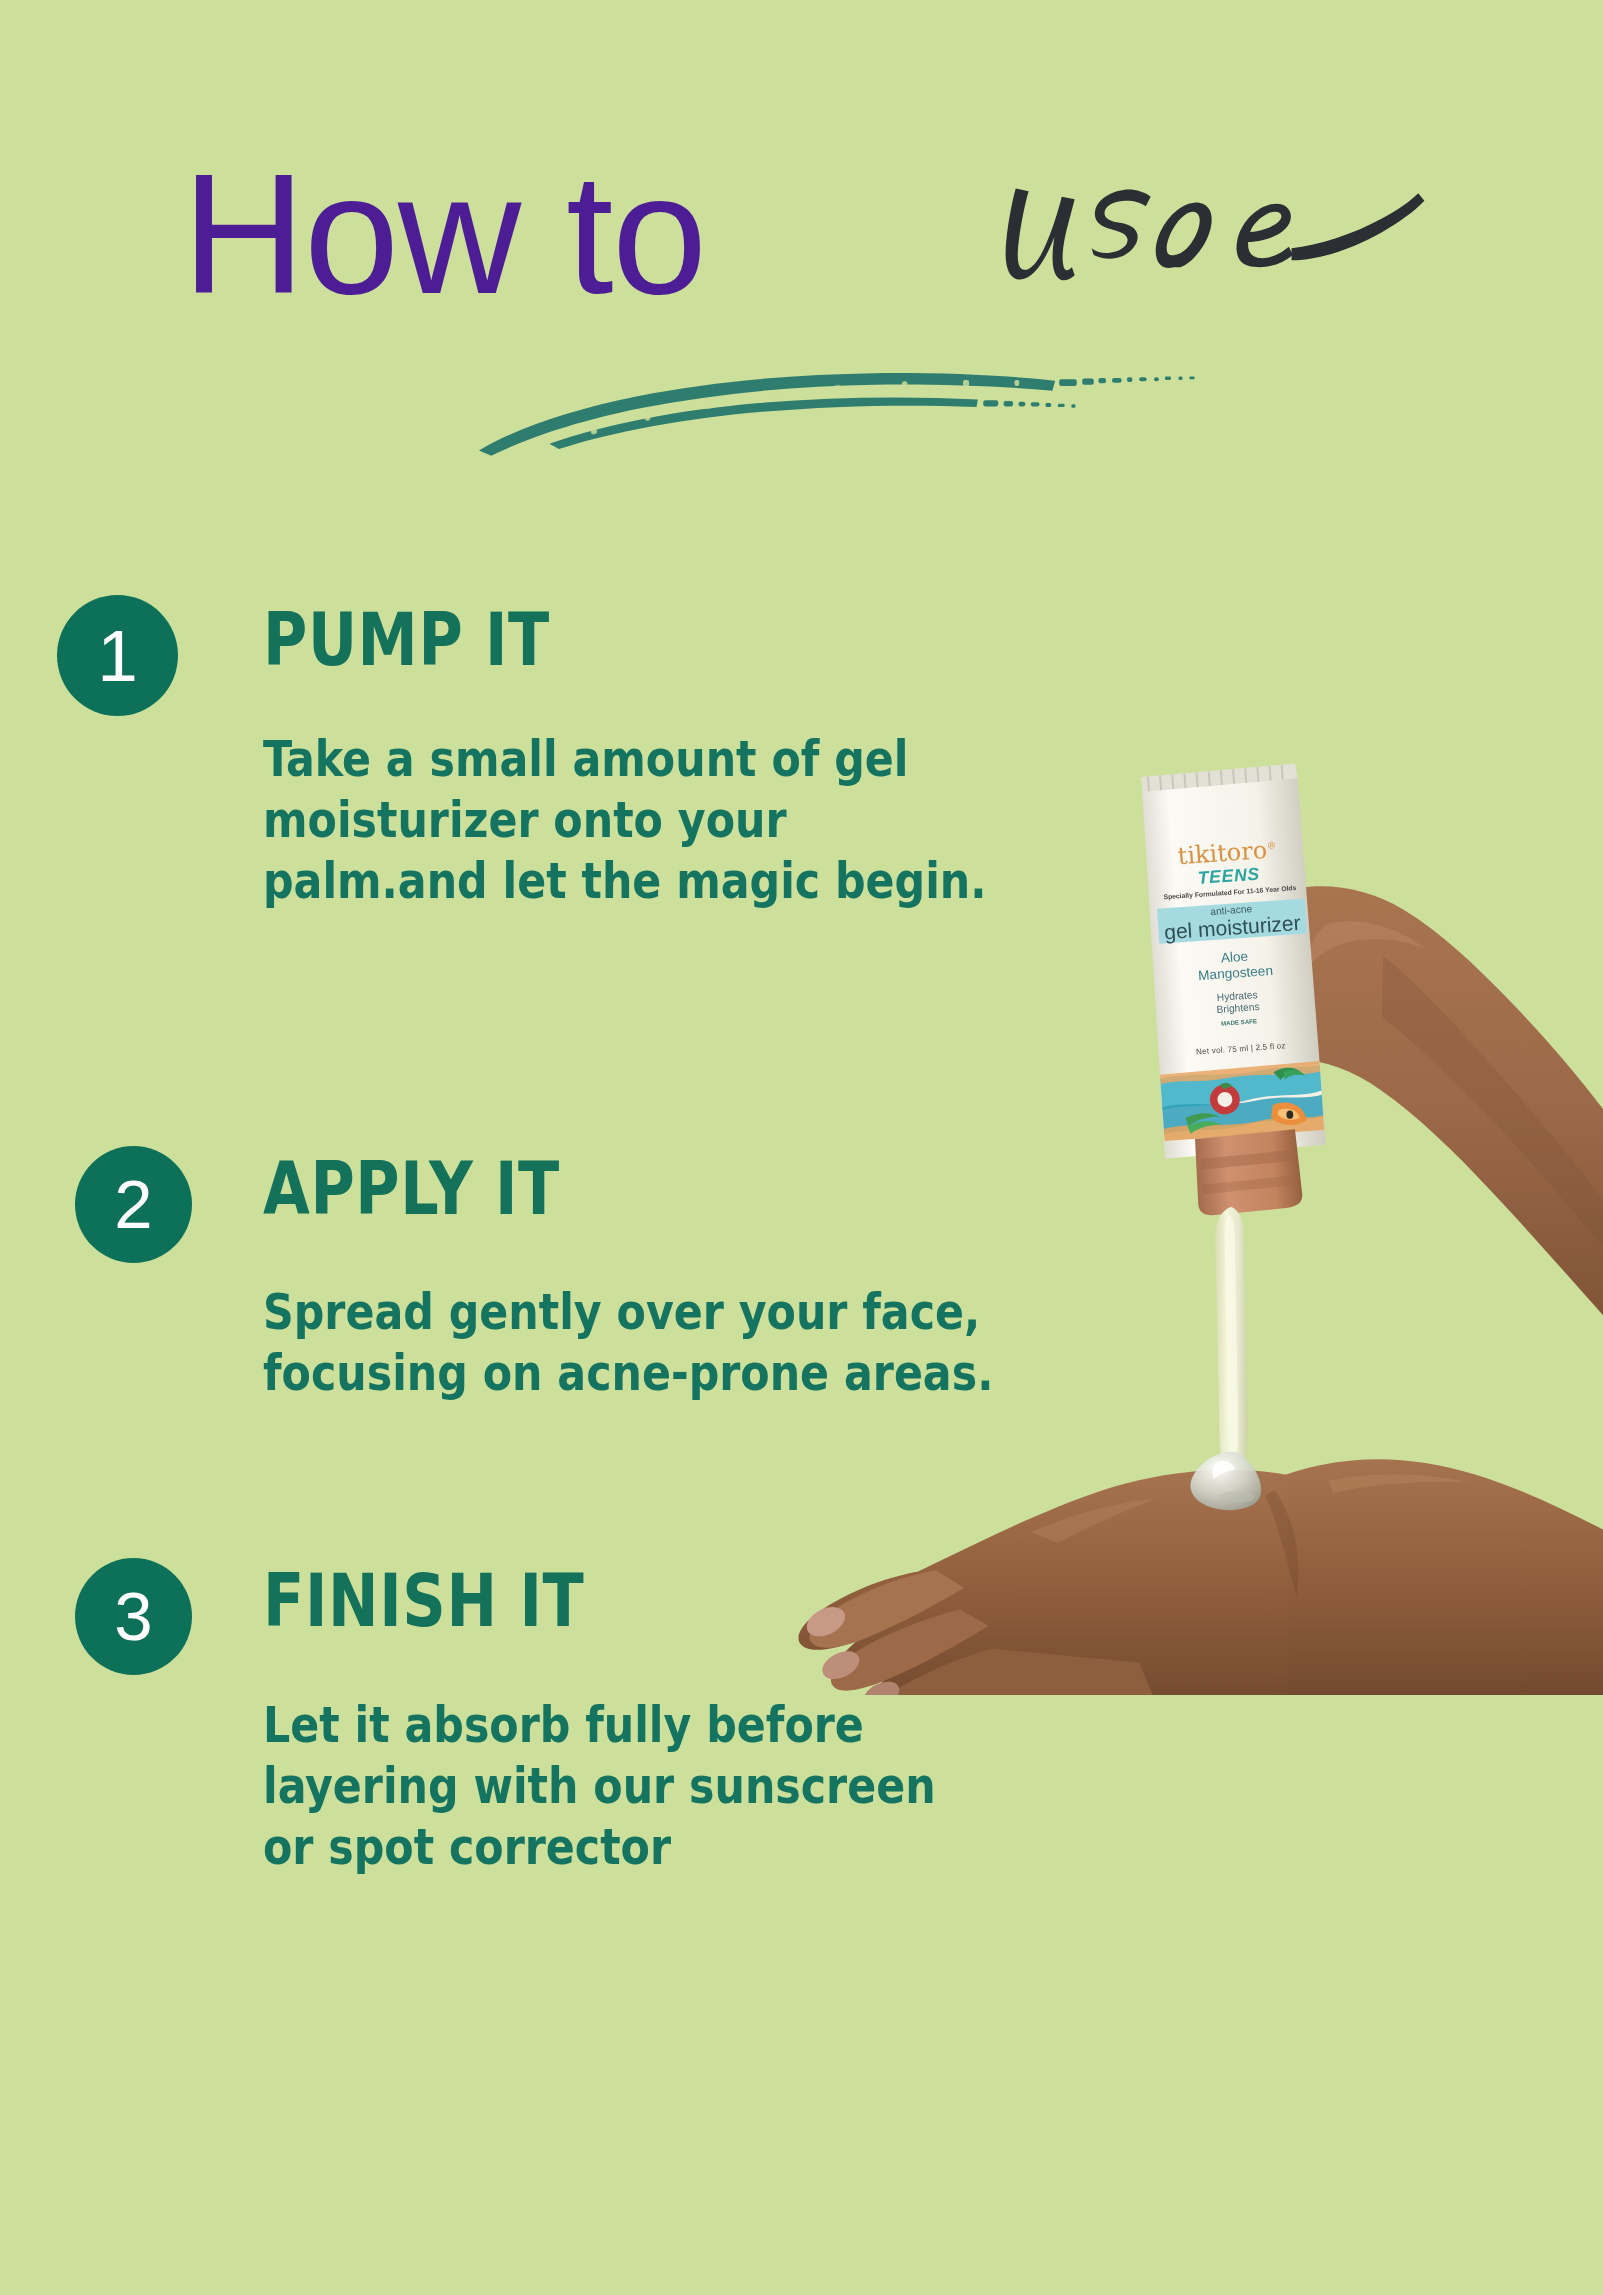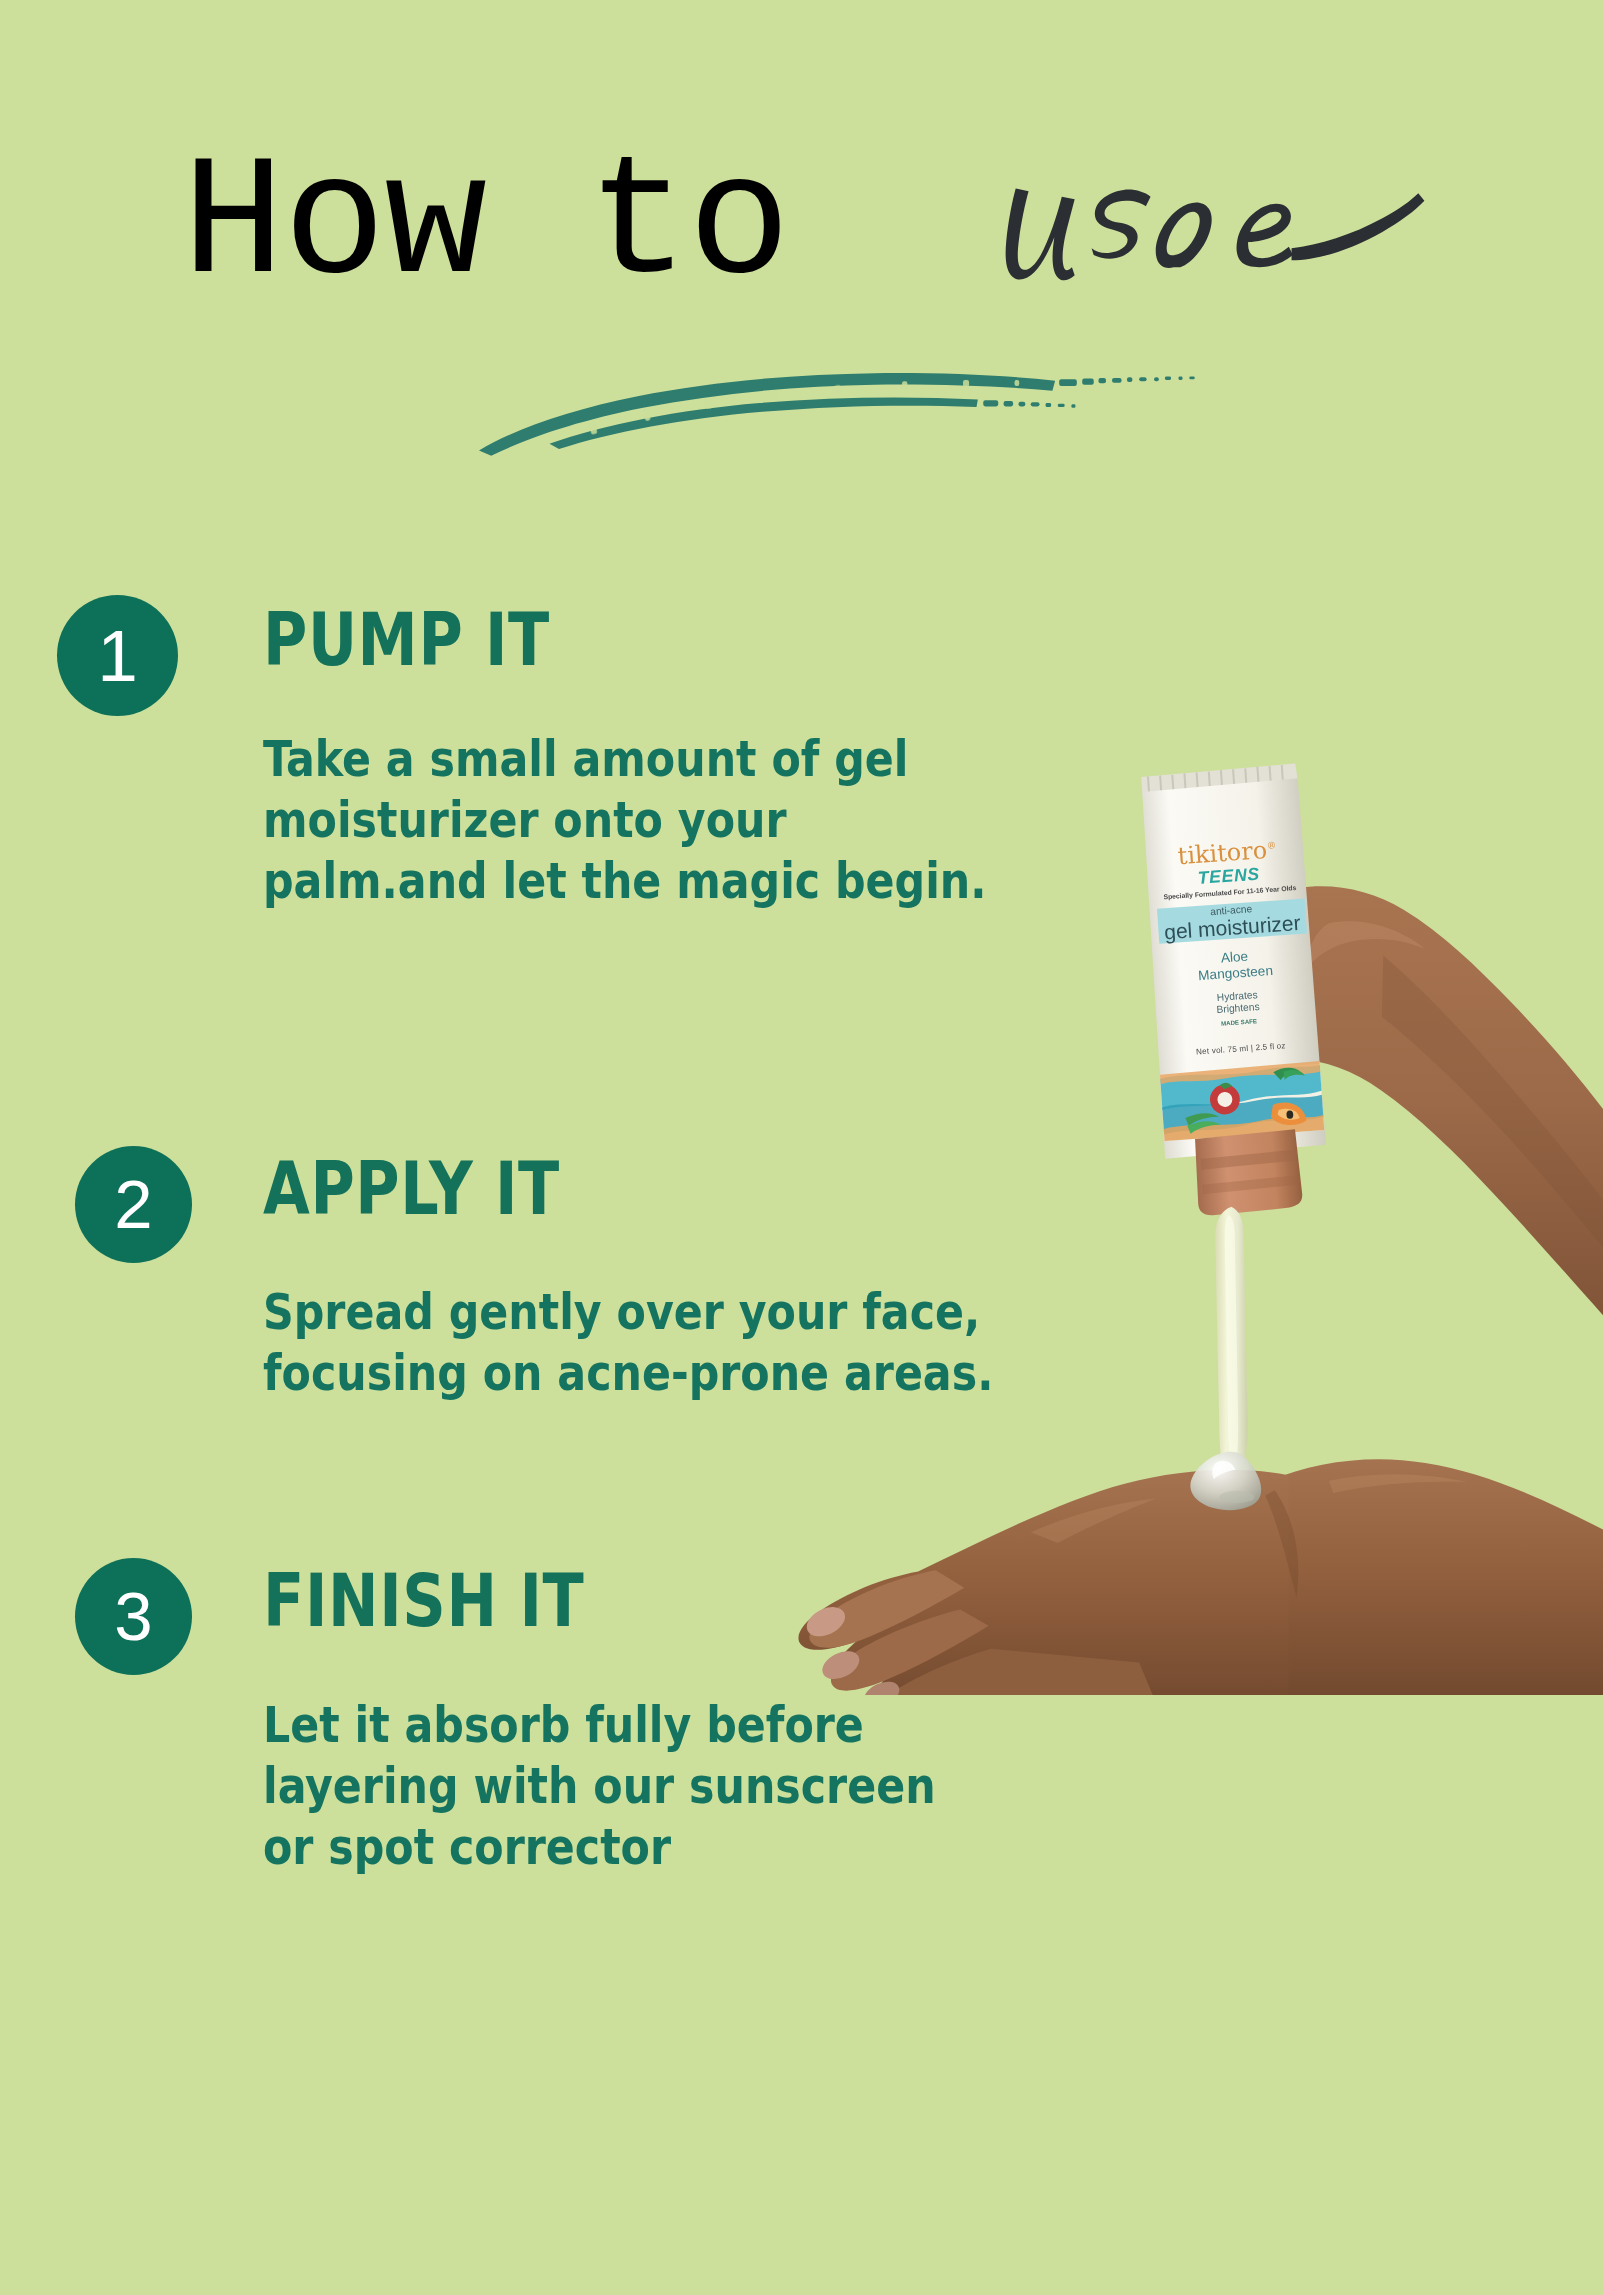--- a/index.html
+++ b/index.html
@@ -16,27 +16,27 @@
   }
 
   
   #header{
     position:absolute;
     left:0; top:0;
     width:1603px; height:515px;
   }
   #title-howto{
     position:absolute;
-    left:182px; top:140px;
-    font-family:Liberation Mono, monospace;
+    left:182px; top:148px;
+    font-family:Liberation Sans, sans-serif;
     font-weight:300;
     font-size:171px;
     letter-spacing:-1.4px;
     line-height:1;
-    color:#000000;
+    color:#4c1d95;
     white-space:nowrap;
   }
   #title-use{
     position:absolute;
     left:973px; top:153px;
     width:488px; height:170px;
   }
   #title-use svg{display:block;width:100%;height:100%;overflow:visible;}
   #underline-swoosh{
     position:absolute;

